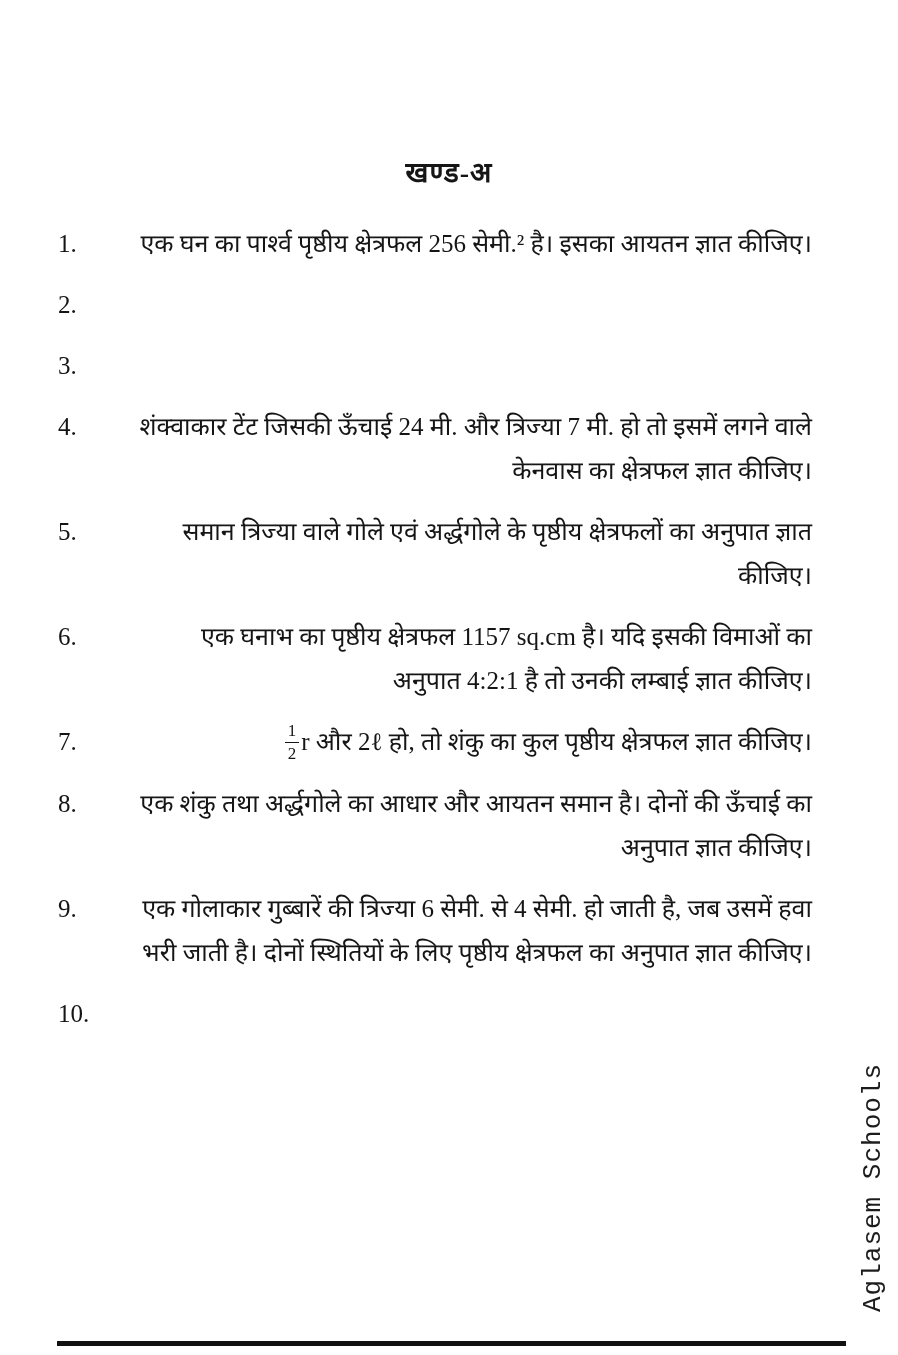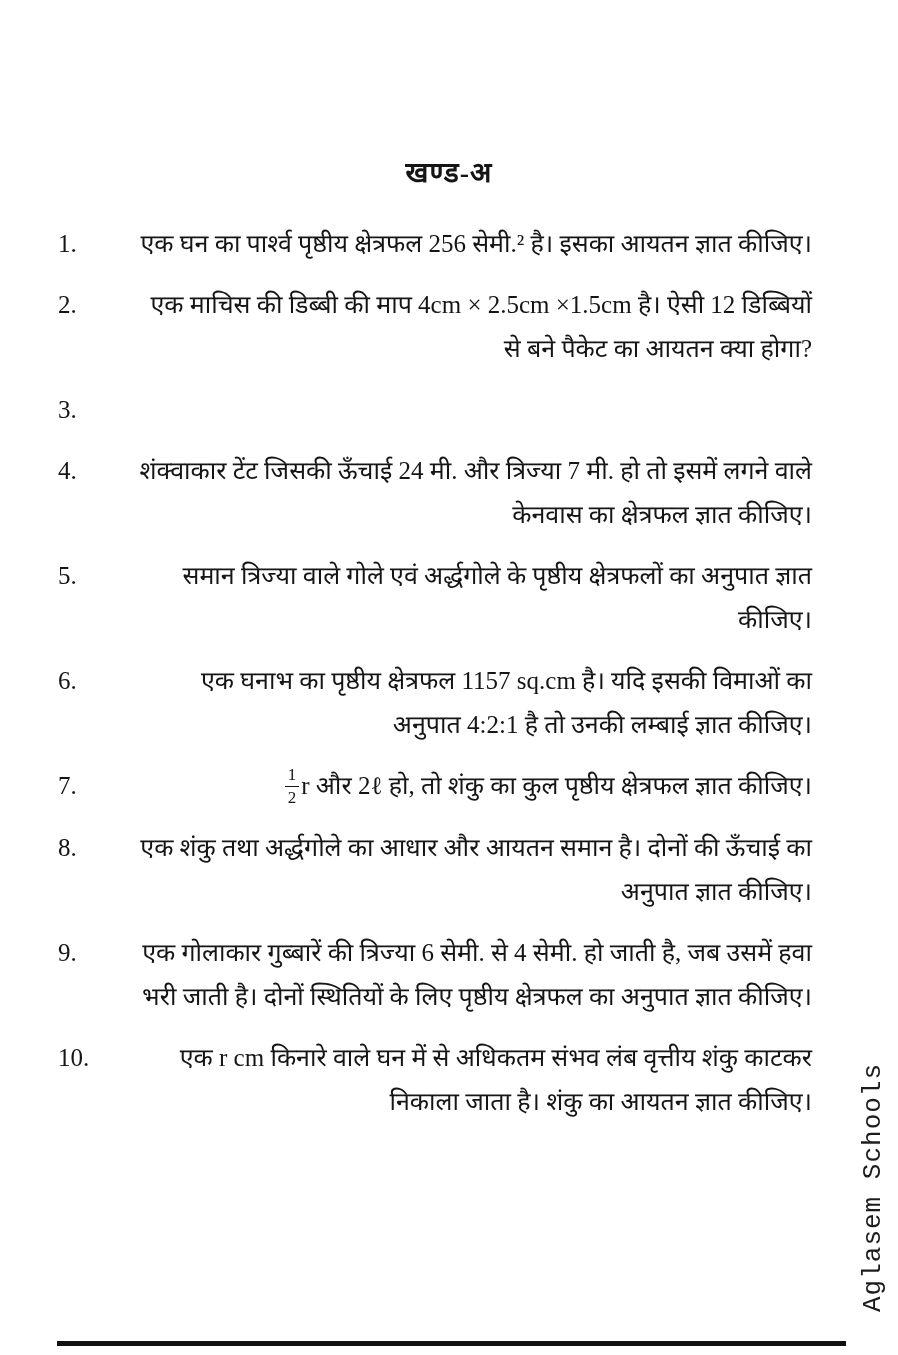--- a/index.html
+++ b/index.html
@@ -94,21 +94,20 @@
 
   <div class="questions">
 
     <div class="question">
       <div class="q-num">1.</div>
       <div class="q-text">एक घन का पार्श्व पृष्ठीय क्षेत्रफल 256 सेमी.² है। इसका आयतन ज्ञात कीजिए।</div>
     </div>
 
     <div class="question">
       <div class="q-num">2.</div>
-      <div class="q-text">एक माचिस की डिब्बी की माप 4cm × 2.5cm ×1.5cm है। ऐसी 12 डिब्बियों से बने पैकेट का आयतन क्या होगा?</div>
     </div>
 
     <div class="question">
       <div class="q-num">3.</div>
     </div>
 
     <div class="question">
       <div class="q-num">4.</div>
       <div class="q-text">शंक्वाकार टेंट जिसकी ऊँचाई 24 मी. और त्रिज्या 7 मी. हो तो इसमें लगने वाले केनवास का क्षेत्रफल ज्ञात कीजिए।</div>
     </div>
@@ -136,21 +135,20 @@
       <div class="q-text">एक शंकु तथा अर्द्धगोले का आधार और आयतन समान है। दोनों की ऊँचाई का अनुपात ज्ञात कीजिए।</div>
     </div>
 
     <div class="question">
       <div class="q-num">9.</div>
       <div class="q-text">एक गोलाकार गुब्बारें की त्रिज्या 6 सेमी. से 4 सेमी. हो जाती है, जब उसमें हवा भरी जाती है। दोनों स्थितियों के लिए पृष्ठीय क्षेत्रफल का अनुपात ज्ञात कीजिए।</div>
     </div>
 
     <div class="question">
       <div class="q-num">10.</div>
-      <div class="q-text">एक r cm किनारे वाले घन में से अधिकतम संभव लंब वृत्तीय शंकु काटकर निकाला जाता है। शंकु का आयतन ज्ञात कीजिए।</div>
     </div>
 
   </div>
 
   <div class="watermark">Aglasem Schools</div>
 
   <div class="bottom-rule"></div>
 
 </div>
 

